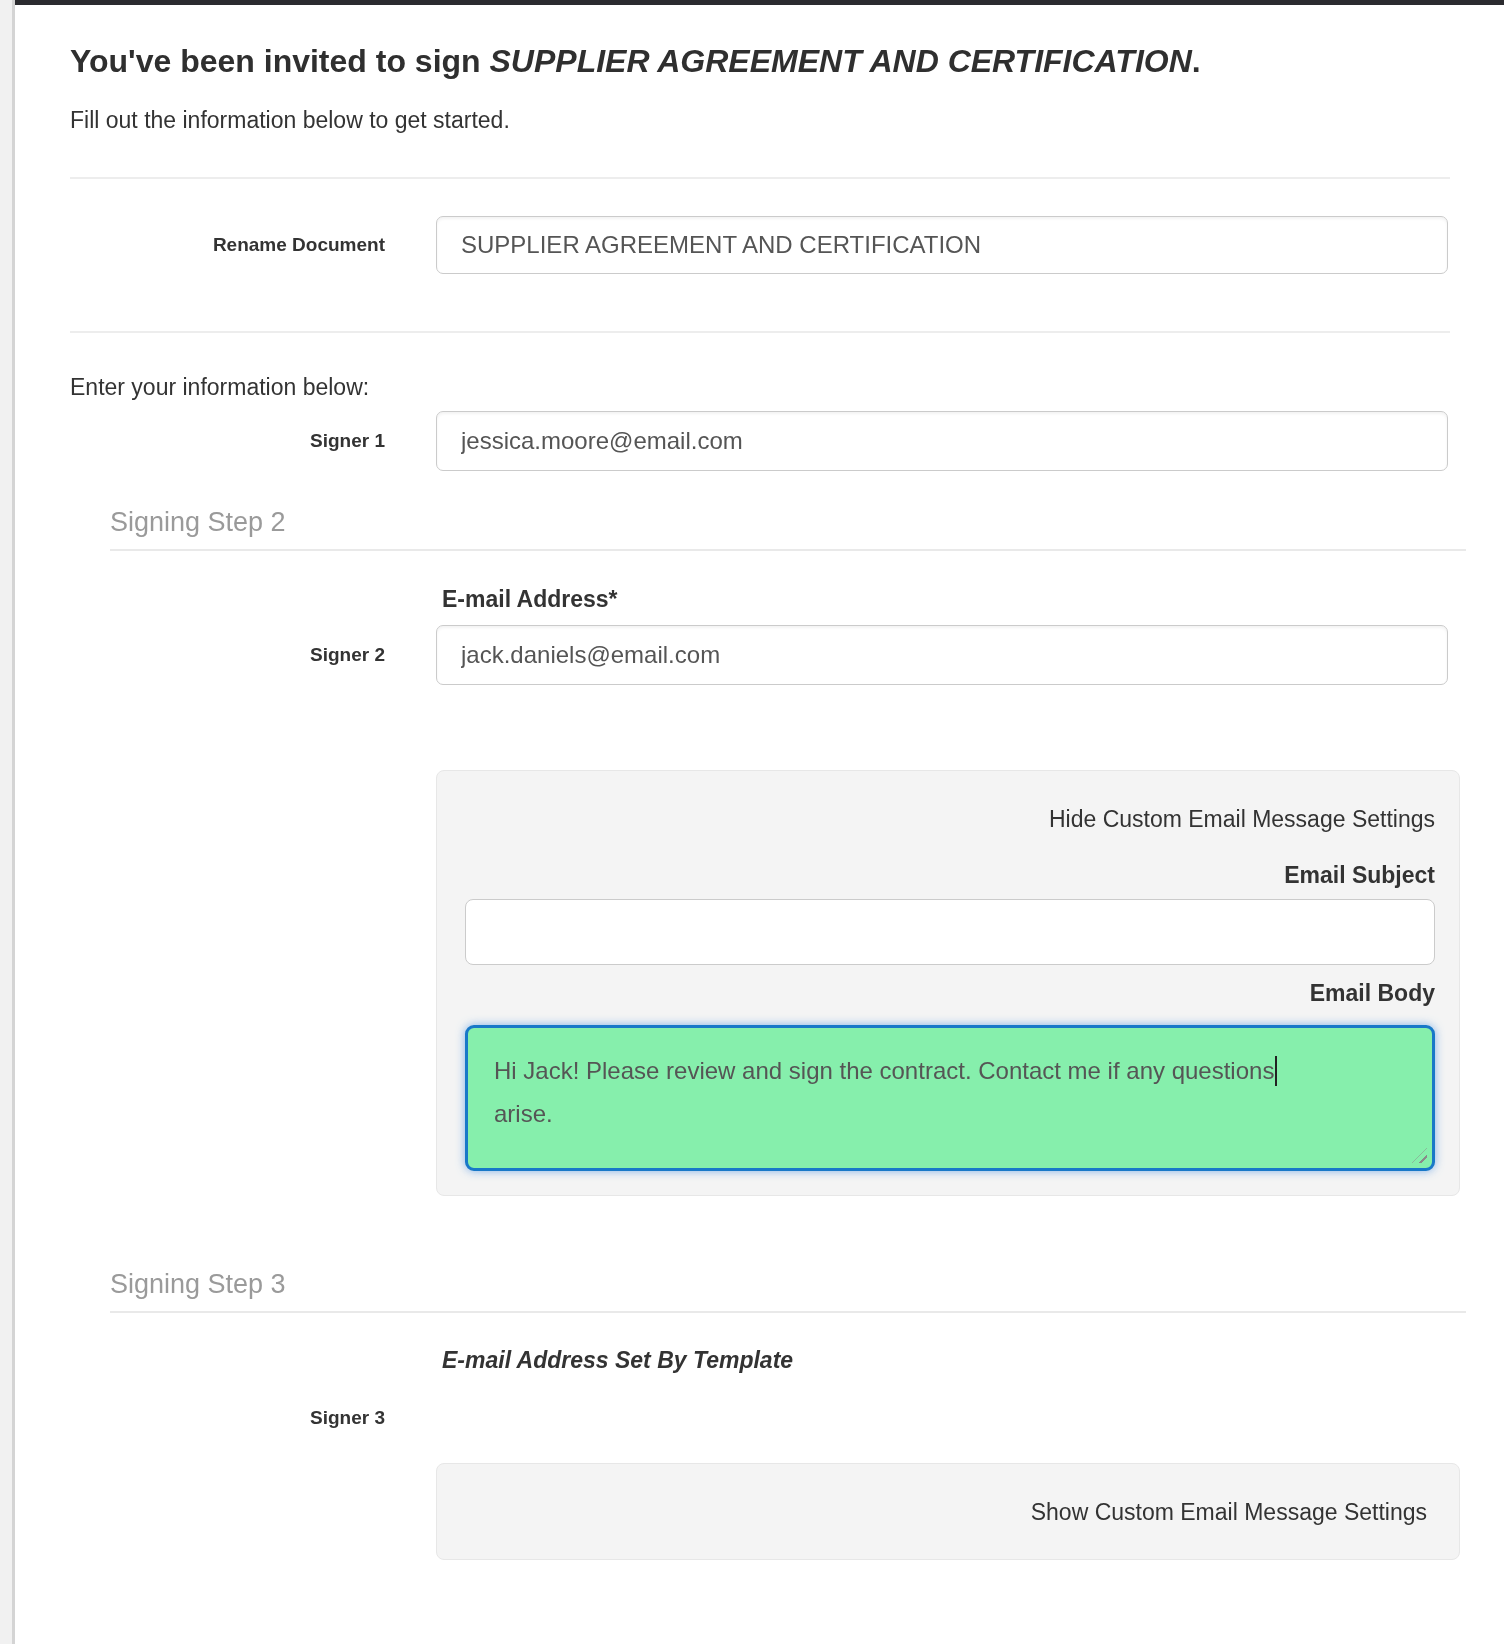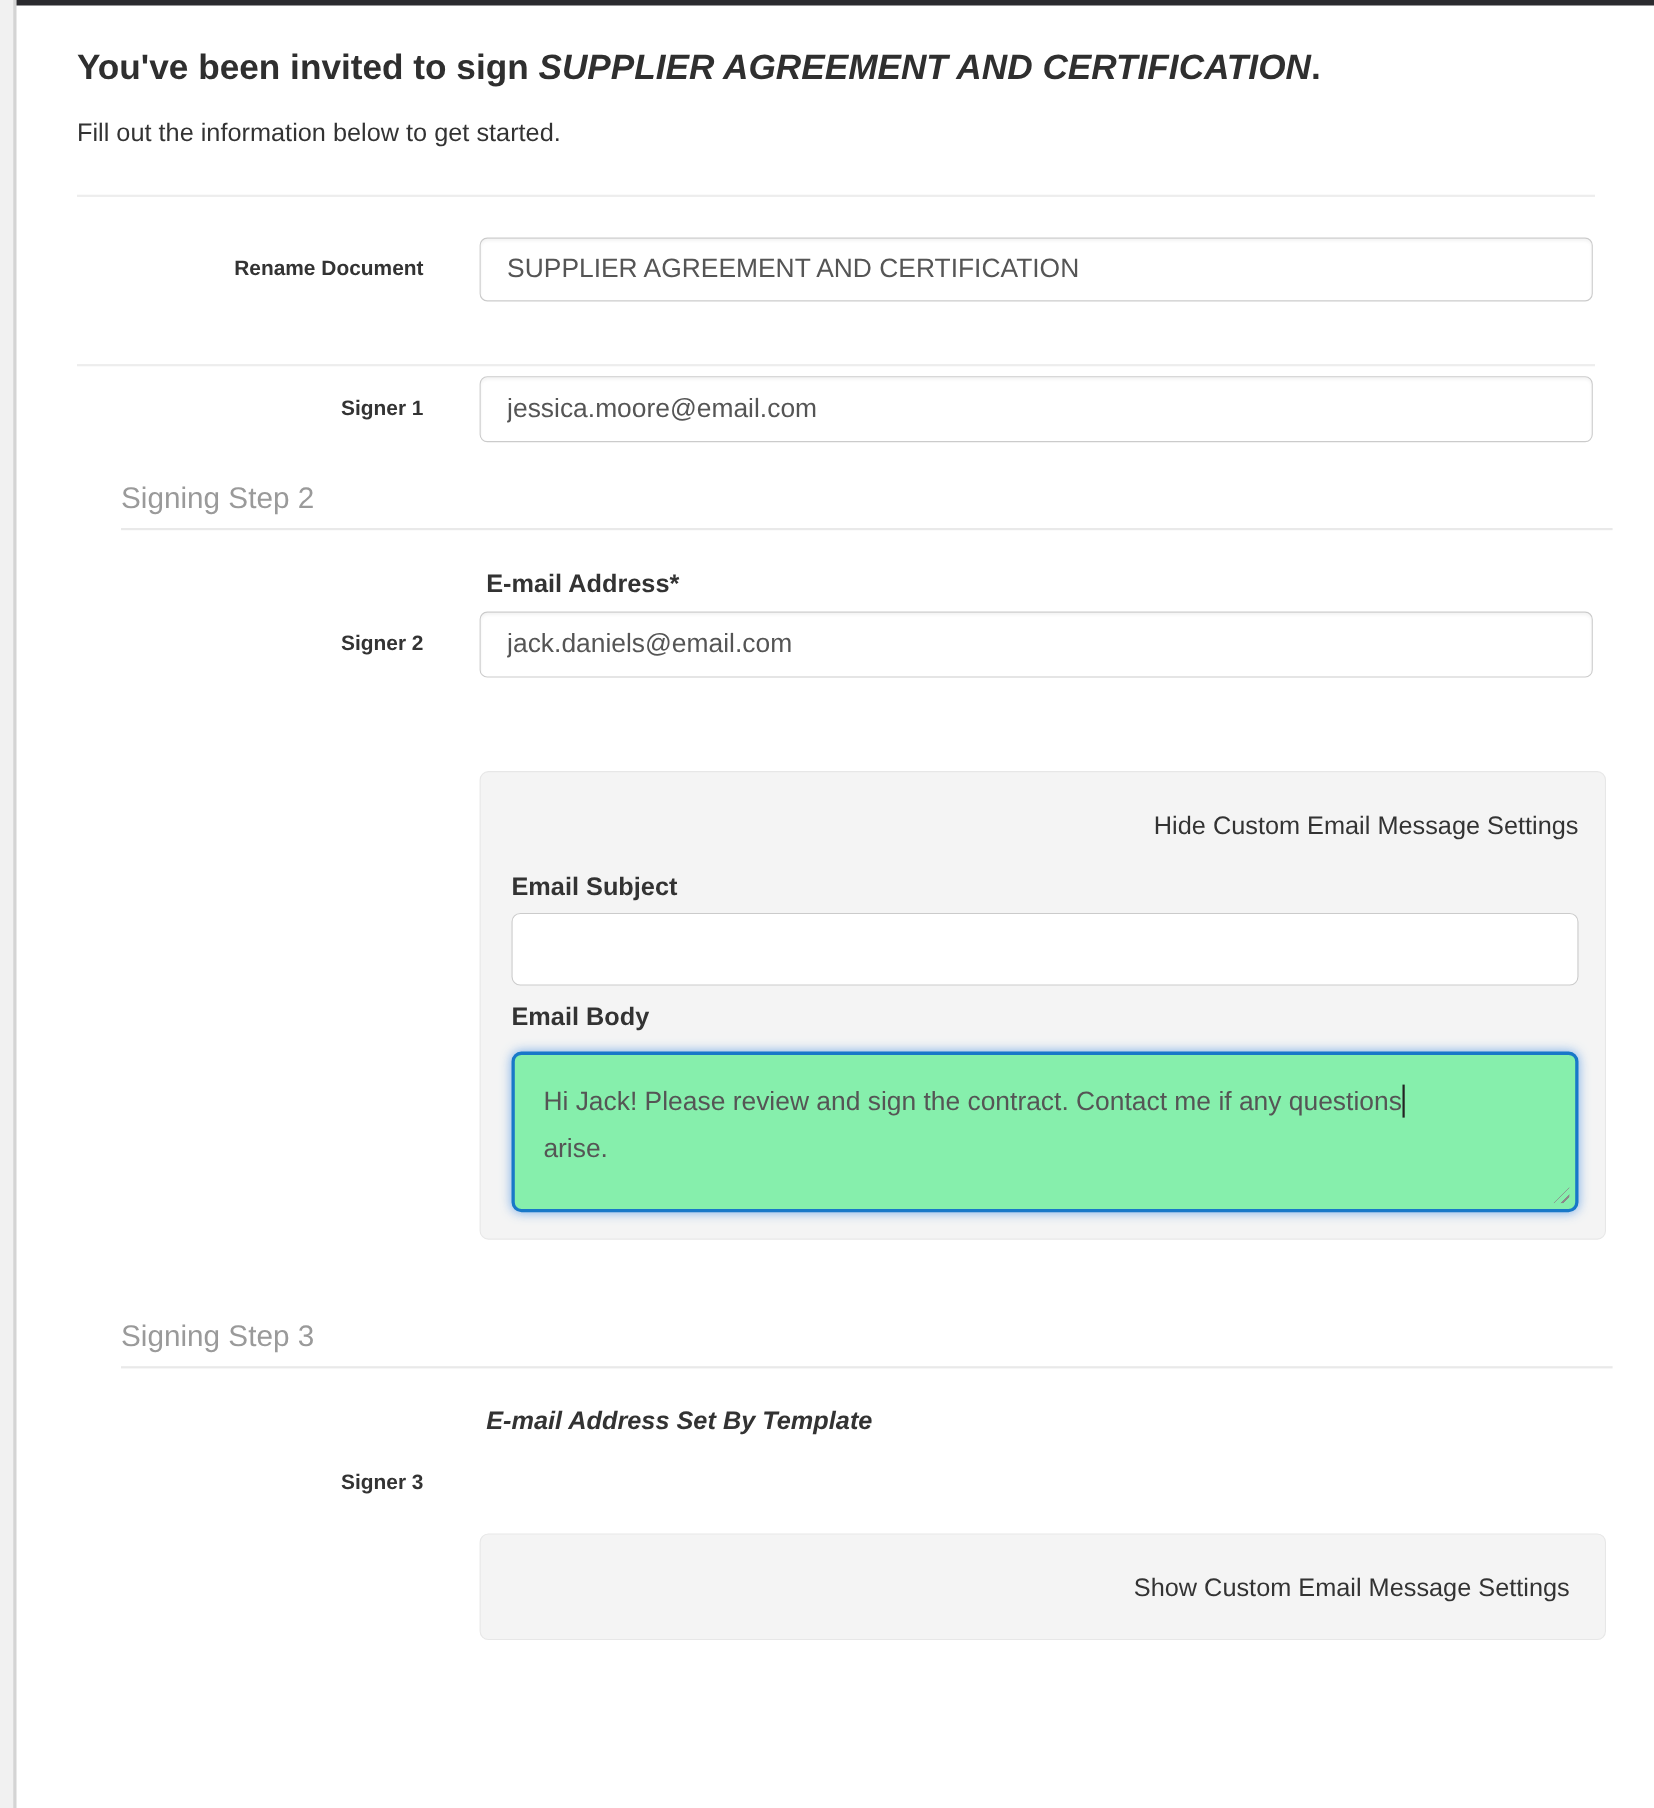--- a/index.html
+++ b/index.html
@@ -85,21 +85,21 @@
     border-radius:8px;
     padding:34px 24px 24px 28px;
   }
   .panel-toggle{
     text-align:right;
     font-size:23px;line-height:28px;color:#333;
     cursor:pointer;
   }
   .panel-label{
     margin-top:30px;
-    font-size:23px;line-height:24px;font-weight:bold;color:#333;
+    font-size:23px;line-height:24px;font-weight:bold;color:#333;text-align:right;
   }
   .panel-label.body-label{margin-top:16px;}
   .panel-input{
     box-sizing:border-box;display:block;
     margin-top:12px;
     width:100%;height:66px;
     border:1px solid #cbcbcb;border-radius:8px;
     background:#fff;
     font-family:"Liberation Sans", sans-serif;
     font-size:24px;color:#555;
@@ -158,20 +158,21 @@
 
     <div class="row rename-row">
       <div class="label-col">Rename Document</div>
       <div class="field-col">
         <input class="text-input" type="text" value="SUPPLIER AGREEMENT AND CERTIFICATION" style="">
       </div>
     </div>
 
     <hr class="full second">
 
+    <p class="section-intro">Enter your information below:</p>
 
     <div class="row signer-row">
       <div class="label-col">Signer 1</div>
       <div class="field-col">
         <input class="text-input" type="text" value="jessica.moore@email.com" style="">
       </div>
     </div>
 
     <div class="step-heading">Signing Step 2</div>
     <hr class="step">

